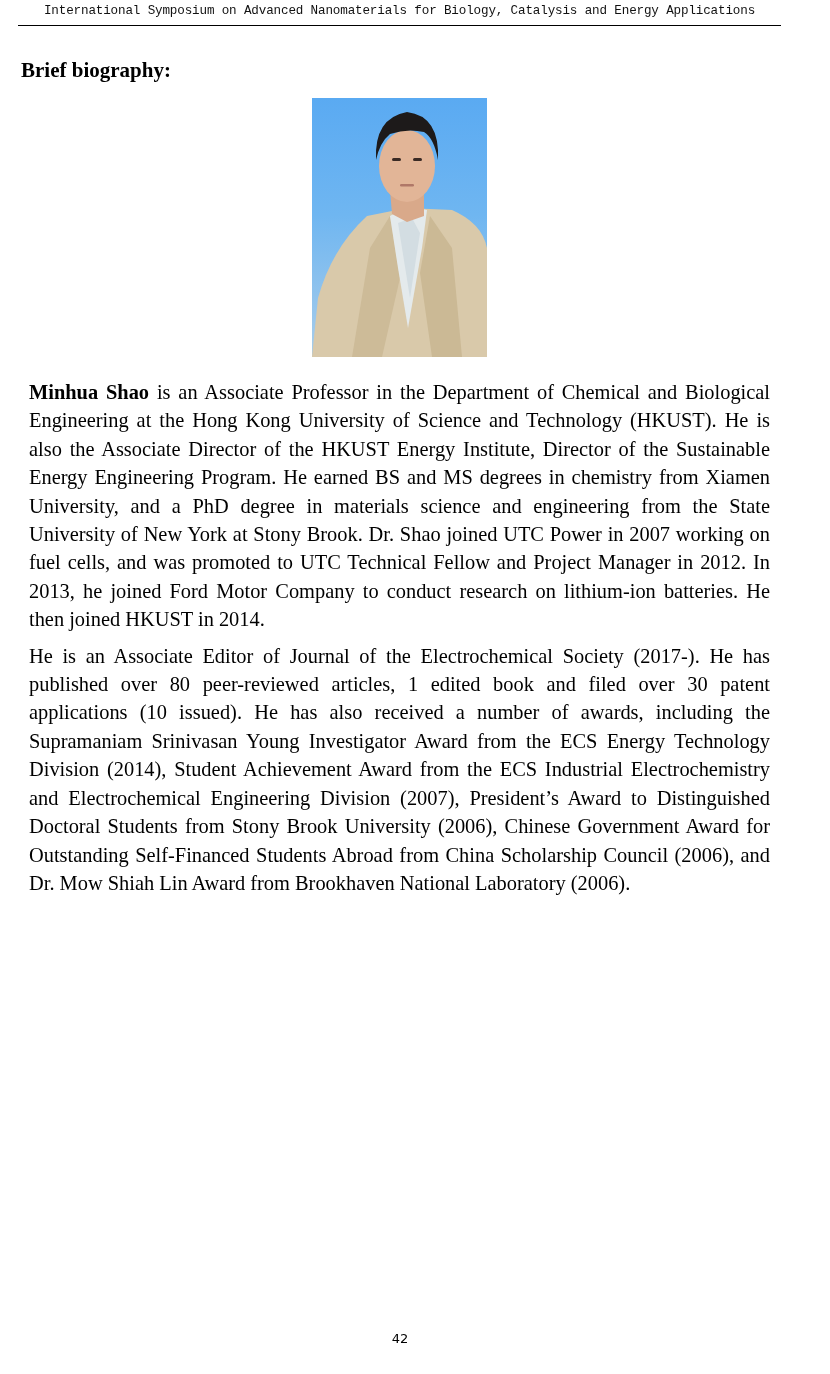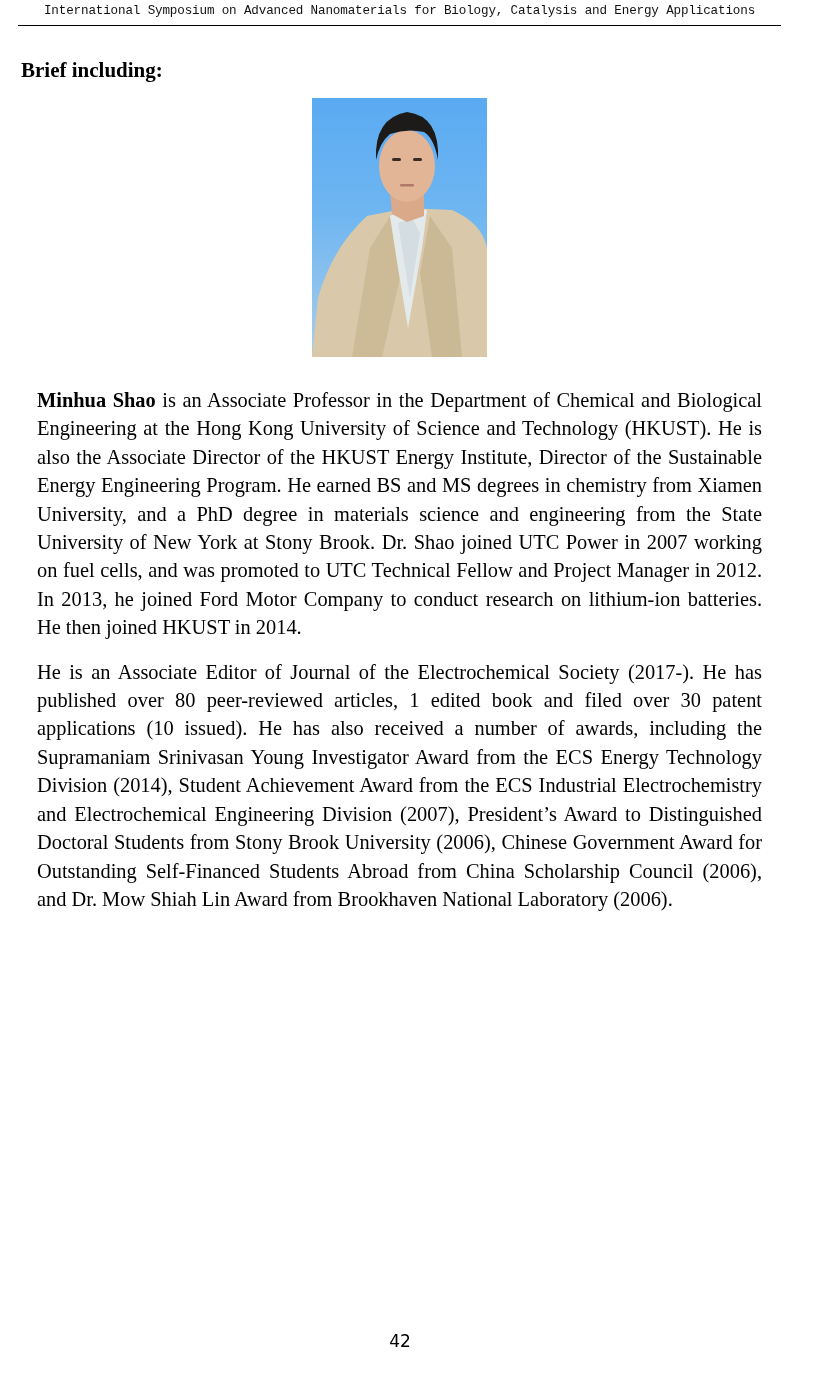--- a/index.html
+++ b/index.html
@@ -25,34 +25,34 @@
     overflow: hidden;
     background: linear-gradient(180deg, #5aaaf2 0%, #6fb6f1 45%, #a9cdea 100%);
   }
   .photo svg { display: block; }
   .bio {
     position: absolute; left: 21px; top: 370px; width: 757px;
     font-family: "Liberation Serif", serif;
     font-size: 20.4px; line-height: 28.4px; color: #000;
     text-align: justify;
   }
-  .bio p { margin: 16px; }
+  .bio p { margin: 8px; }
   .bio .name { font-weight: bold; }
   .page-number {
     position: absolute; left: 0; top: 1331px; width: 800px; text-align: center;
-    font-family: "DejaVu Sans", sans-serif; font-size: 17px; color: #000;
+    font-family: "DejaVu Sans", sans-serif; font-size: 13px; color: #000;
   }
 </style>
 </head>
 <body>
 
 <div class="running-header">International Symposium on Advanced Nanomaterials for Biology, Catalysis and Energy Applications</div>
 <div class="header-rule"></div>
 
-<div class="section-title">Brief including:</div>
+<div class="section-title">Brief biography:</div>
 
 <div class="photo" title="Portrait photo of Minhua Shao in a beige blazer against a blue background">
   <svg width="175" height="259" viewBox="0 0 175 259" xmlns="http://www.w3.org/2000/svg">
 
     <path d="M0 259 L6 200 Q20 150 55 118 L95 110 L140 112 Q170 125 175 150 L175 259 Z" fill="#d9c9aa"></path>
     <path d="M40 259 L58 150 L78 118 L88 180 L70 259 Z" fill="#cdbb98"></path>
     <path d="M120 259 L108 175 L118 118 L140 150 L150 259 Z" fill="#cbb995"></path>
 
     <path d="M78 118 L95 108 L115 112 L110 150 L96 230 L86 170 Z" fill="#e4eaec"></path>
     <path d="M86 125 L100 120 L108 135 L98 200 Z" fill="#d3dde2"></path>

